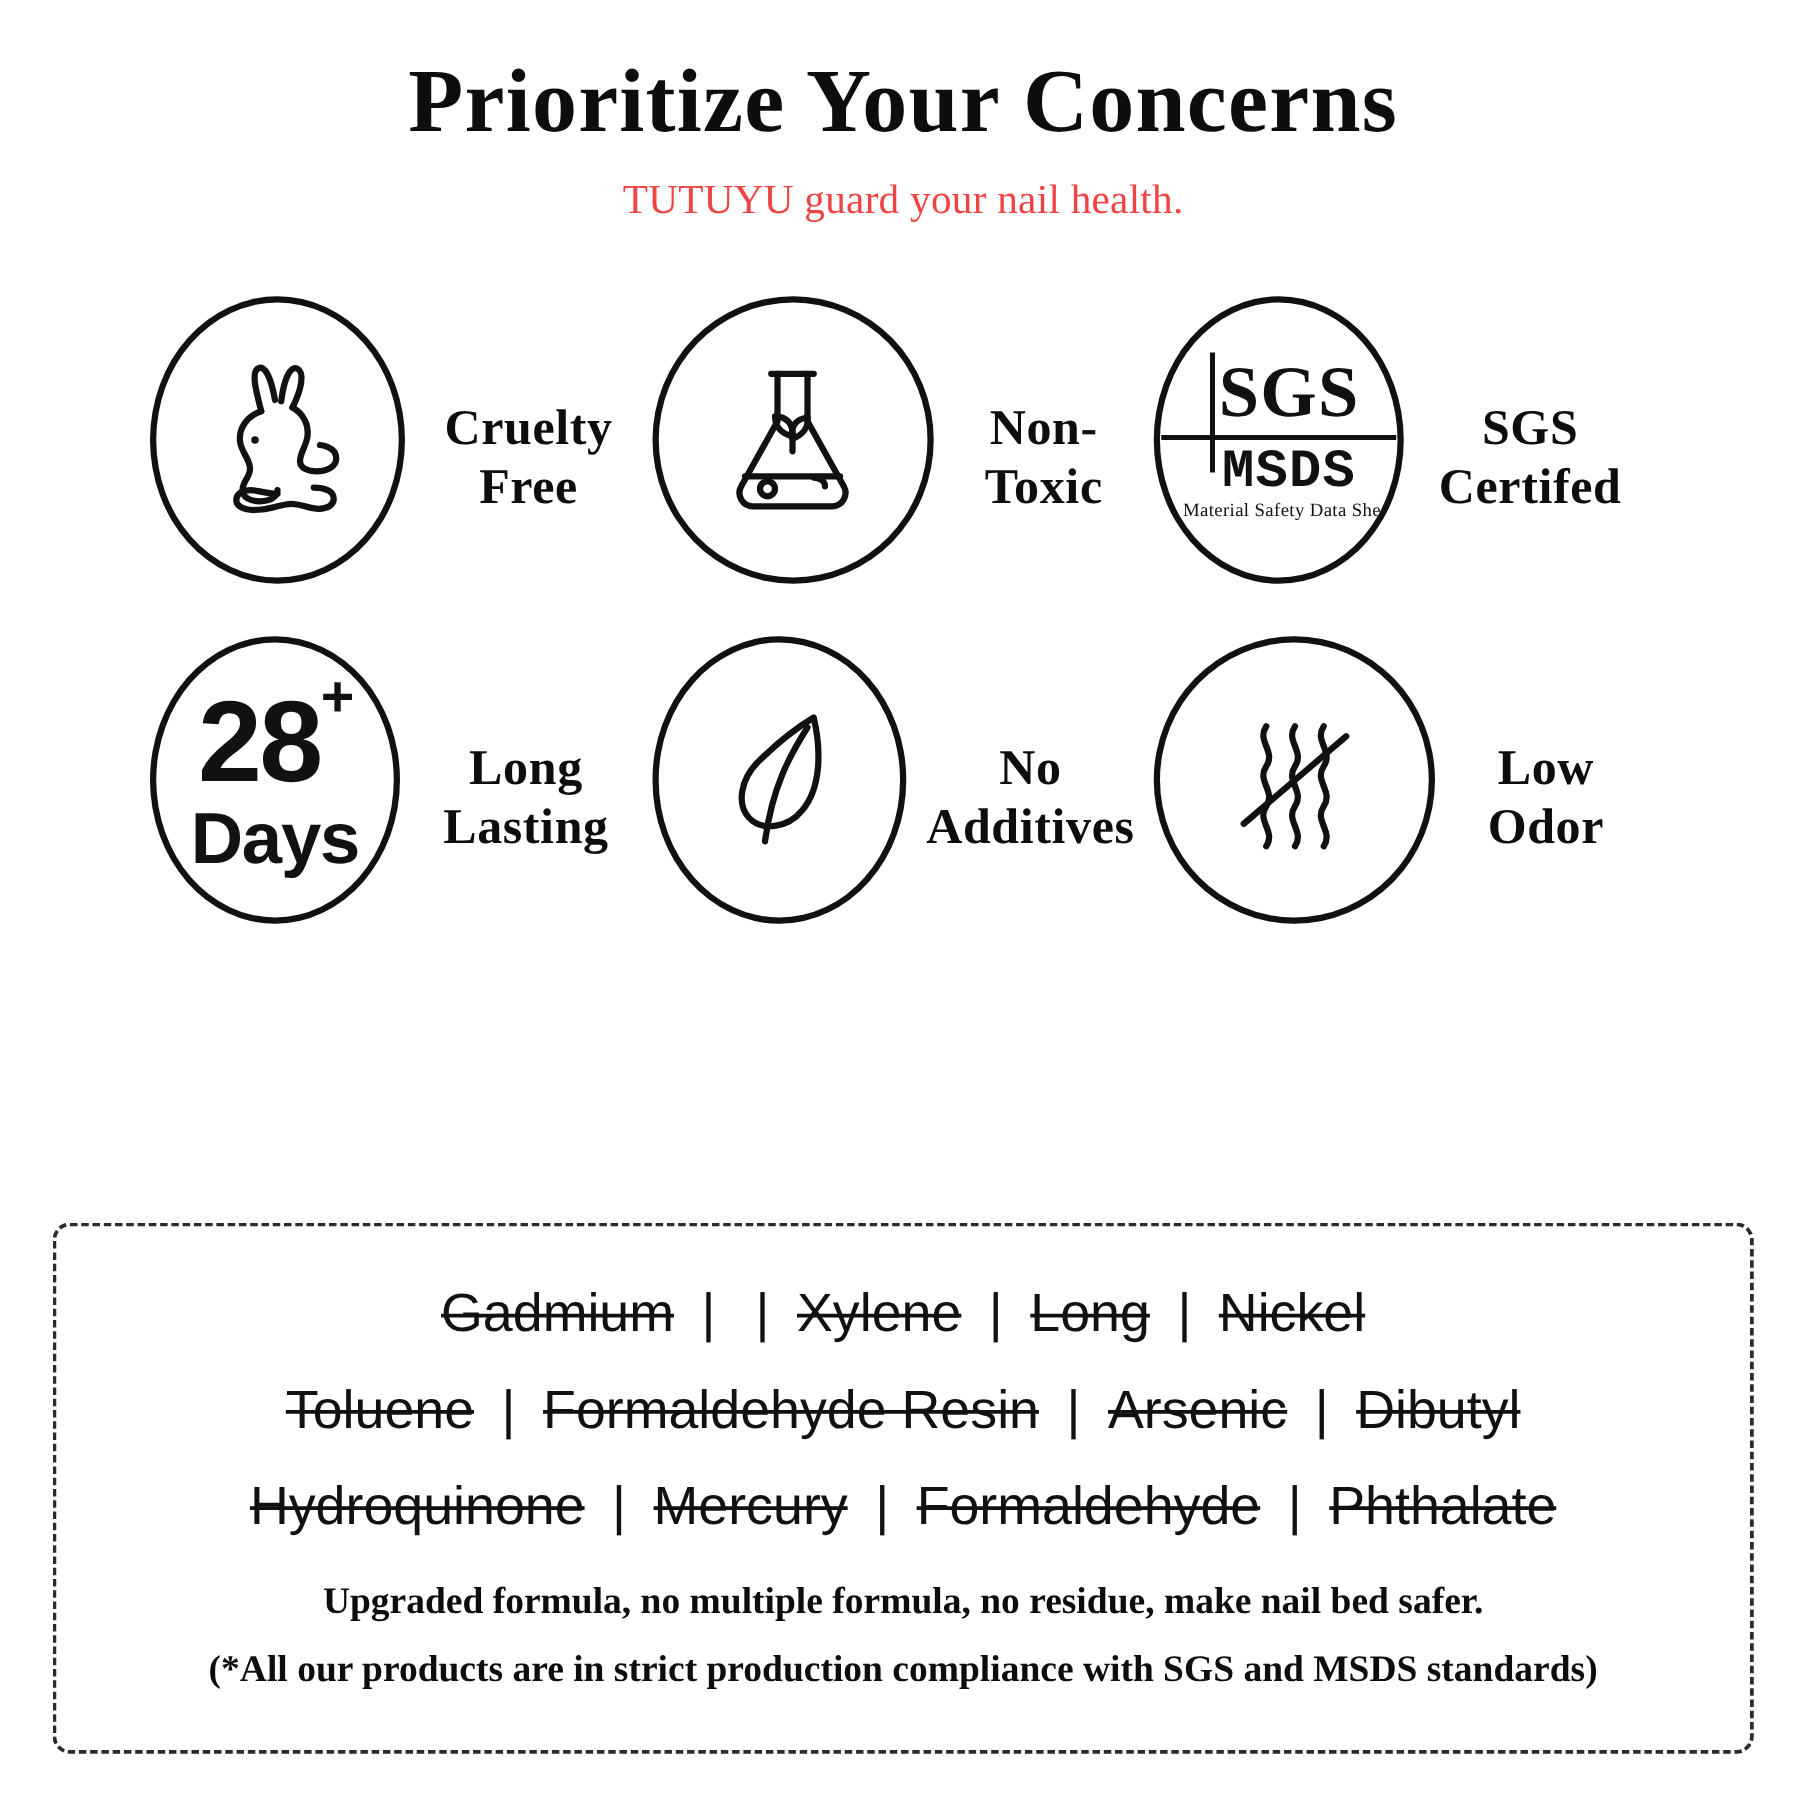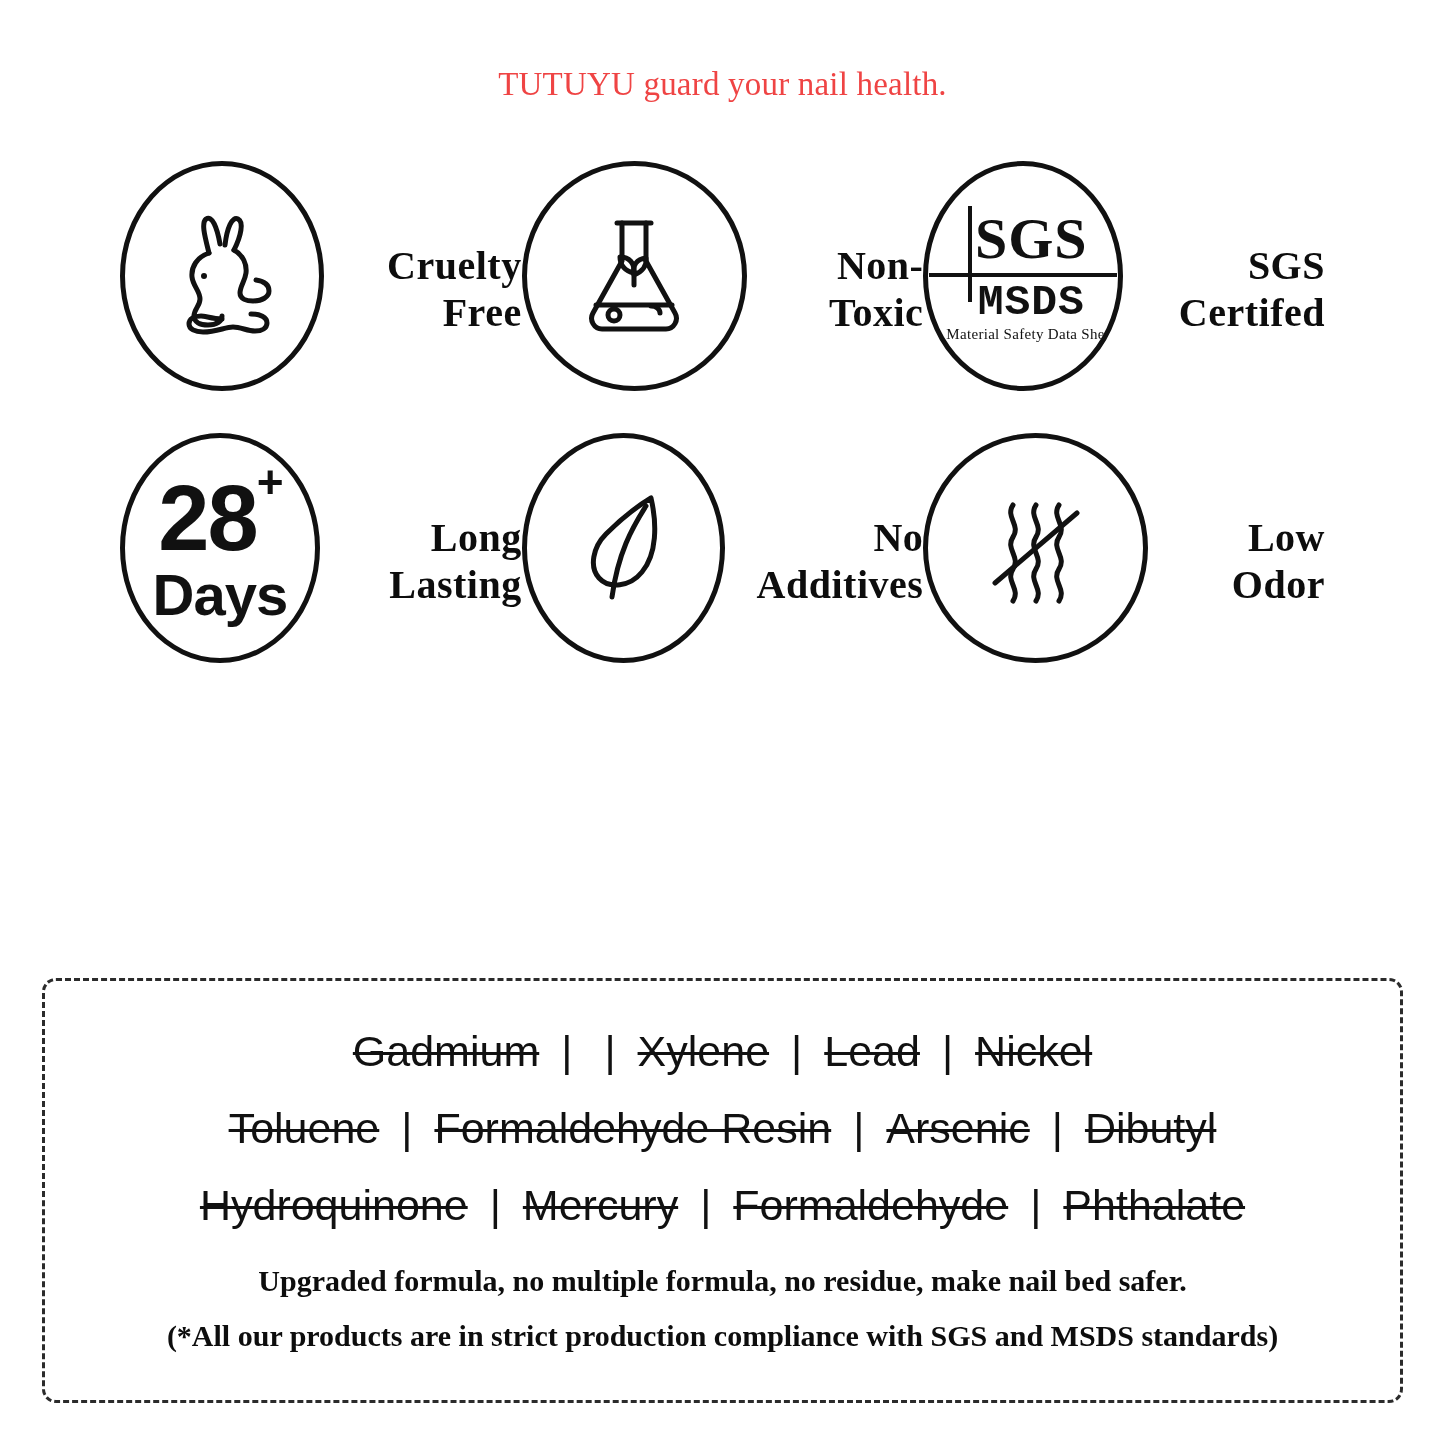--- a/index.html
+++ b/index.html
@@ -67,21 +67,21 @@
     position: relative;
     overflow: hidden;
   }
   .feature-label {
     margin-top: 26px;
     font-family: "Liberation Serif", serif;
     font-weight: bold;
     font-size: 40px;
     letter-spacing: 0.5px;
     color: #0d0d0d;
-    text-align: right;
+    text-align: center;
   }
 
   
   .sgs-wrap {
     width: 100%;
     height: 100%;
     display: flex;
     flex-direction: column;
     align-items: center;
     justify-content: center;
@@ -206,20 +206,21 @@
     margin-top: 10px;
     line-height: 1.5;
   }
 </style>
 </head>
 <body>
 
 <div class="page">
 
   <div class="header">
+    <h1 class="title">Prioritize Your Concerns</h1>
     <div class="subtitle">TUTUYU guard your nail health.</div>
   </div>
 
   <div class="features">
 
     <div class="feature">
       <div class="icon-circle">
         <svg width="150" height="150" viewBox="0 0 150 150" fill="none" stroke="#111" stroke-width="5" stroke-linecap="round" stroke-linejoin="round">
           <path d="M62 52c-4-16-8-30-3-34 6-4 11 8 14 25"></path>
           <path d="M78 44c2-17 7-29 13-26 6 3 3 17-4 31"></path>
@@ -298,21 +299,21 @@
   </div>
 
   <div class="toxin-box">
 
     <div class="toxin-row">
       <span class="toxin">Gadmium</span>
       <span class="sep">|</span>
       <span class="sep">|</span>
       <span class="toxin">Xylene</span>
       <span class="sep">|</span>
-      <span class="toxin">Lead</span>
+      <span class="toxin">Long</span>
       <span class="sep">|</span>
       <span class="toxin">Nickel</span>
     </div>
 
     <div class="toxin-row">
       <span class="toxin">Toluene</span>
       <span class="sep">|</span>
       <span class="toxin">Formaldehyde Resin</span>
       <span class="sep">|</span>
       <span class="toxin">Arsenic</span>

